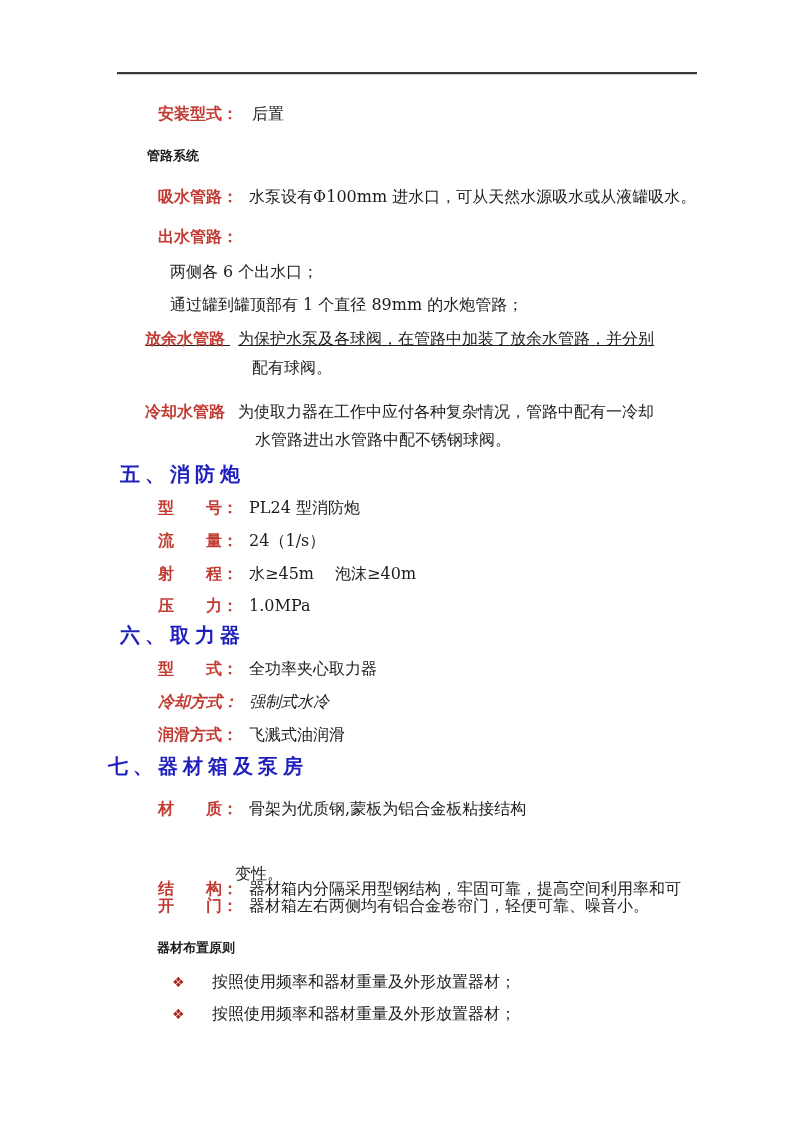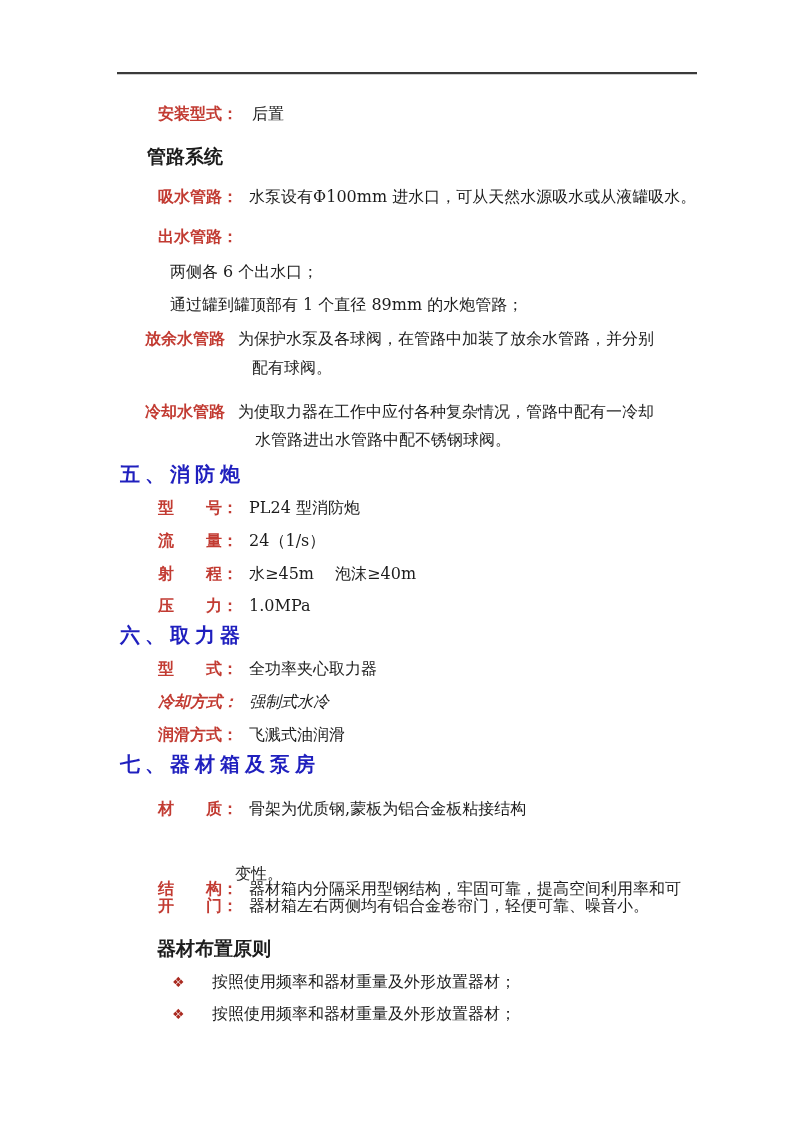--- a/index.html
+++ b/index.html
@@ -36,54 +36,54 @@
     font-weight: bold;
   }
   .blue-h {
     color: #1f1fbe;
     font-weight: bold;
     font-size: 20px;
     letter-spacing: 5px;
   }
   .black-h {
     font-weight: bold;
-    font-size: 19px;
+    font-size: 13px;
   }
   .val { margin-left: 6px; }
   .val-wide { margin-left: 9px; }
   .hang-gap { margin-left: 8px; }
   .bullet-icon {
     display: inline-block;
     width: 40px;
     color: #aa2a20;
     font-size: 14px;
     font-weight: normal;
   }
 
   
   .l-install   { top: 104px; left: 158px; }
   .l-piping    { top: 146px; left: 147px; }
   .l-suction   { top: 187px; left: 158px; }
   .l-discharge { top: 227px; left: 158px; }
   .l-disc1     { top: 262px; left: 170px; }
   .l-disc2     { top: 295px; left: 170px; }
-  .l-drain1    { top: 329px; left: 145px; }
+  .l-drain1    { top: 329px; left: 145px; text-decoration: underline; }
   .l-drain2    { top: 358px; left: 252px; }
   .l-cool1     { top: 402px; left: 145px; }
   .l-cool2     { top: 430px; left: 255px; }
   .l-h5        { top: 464px; left: 120px; }
   .l-s5r0      { top: 498px; left: 158px; }
   .l-s5r1      { top: 531px; left: 158px; }
   .l-s5r2      { top: 564px; left: 158px; }
   .l-s5r3      { top: 596px; left: 158px; }
   .l-h6        { top: 625px; left: 120px; }
   .l-s6r0      { top: 659px; left: 158px; }
   .l-s6r1      { top: 692px; left: 158px; font-style: italic; }
   .l-s6r2      { top: 725px; left: 158px; }
-  .l-h7        { top: 756px; left: 120px; font-family: Liberation Mono, monospace; }
+  .l-h7        { top: 756px; left: 108px; }
   .l-s7r0      { top: 799px; left: 158px; }
   .l-s7r1      { top: 879px; left: 158px; text-align: center; }
   .l-s7r1b     { top: 864px; left: 235px; }
   .l-s7r2      { top: 896px; left: 158px; }
   .l-layout    { top: 938px; left: 157px; }
   .l-bul0      { top: 972px; left: 172px; }
   .l-bul1      { top: 1004px; left: 172px; }
 </style>
 </head>
 <body>

